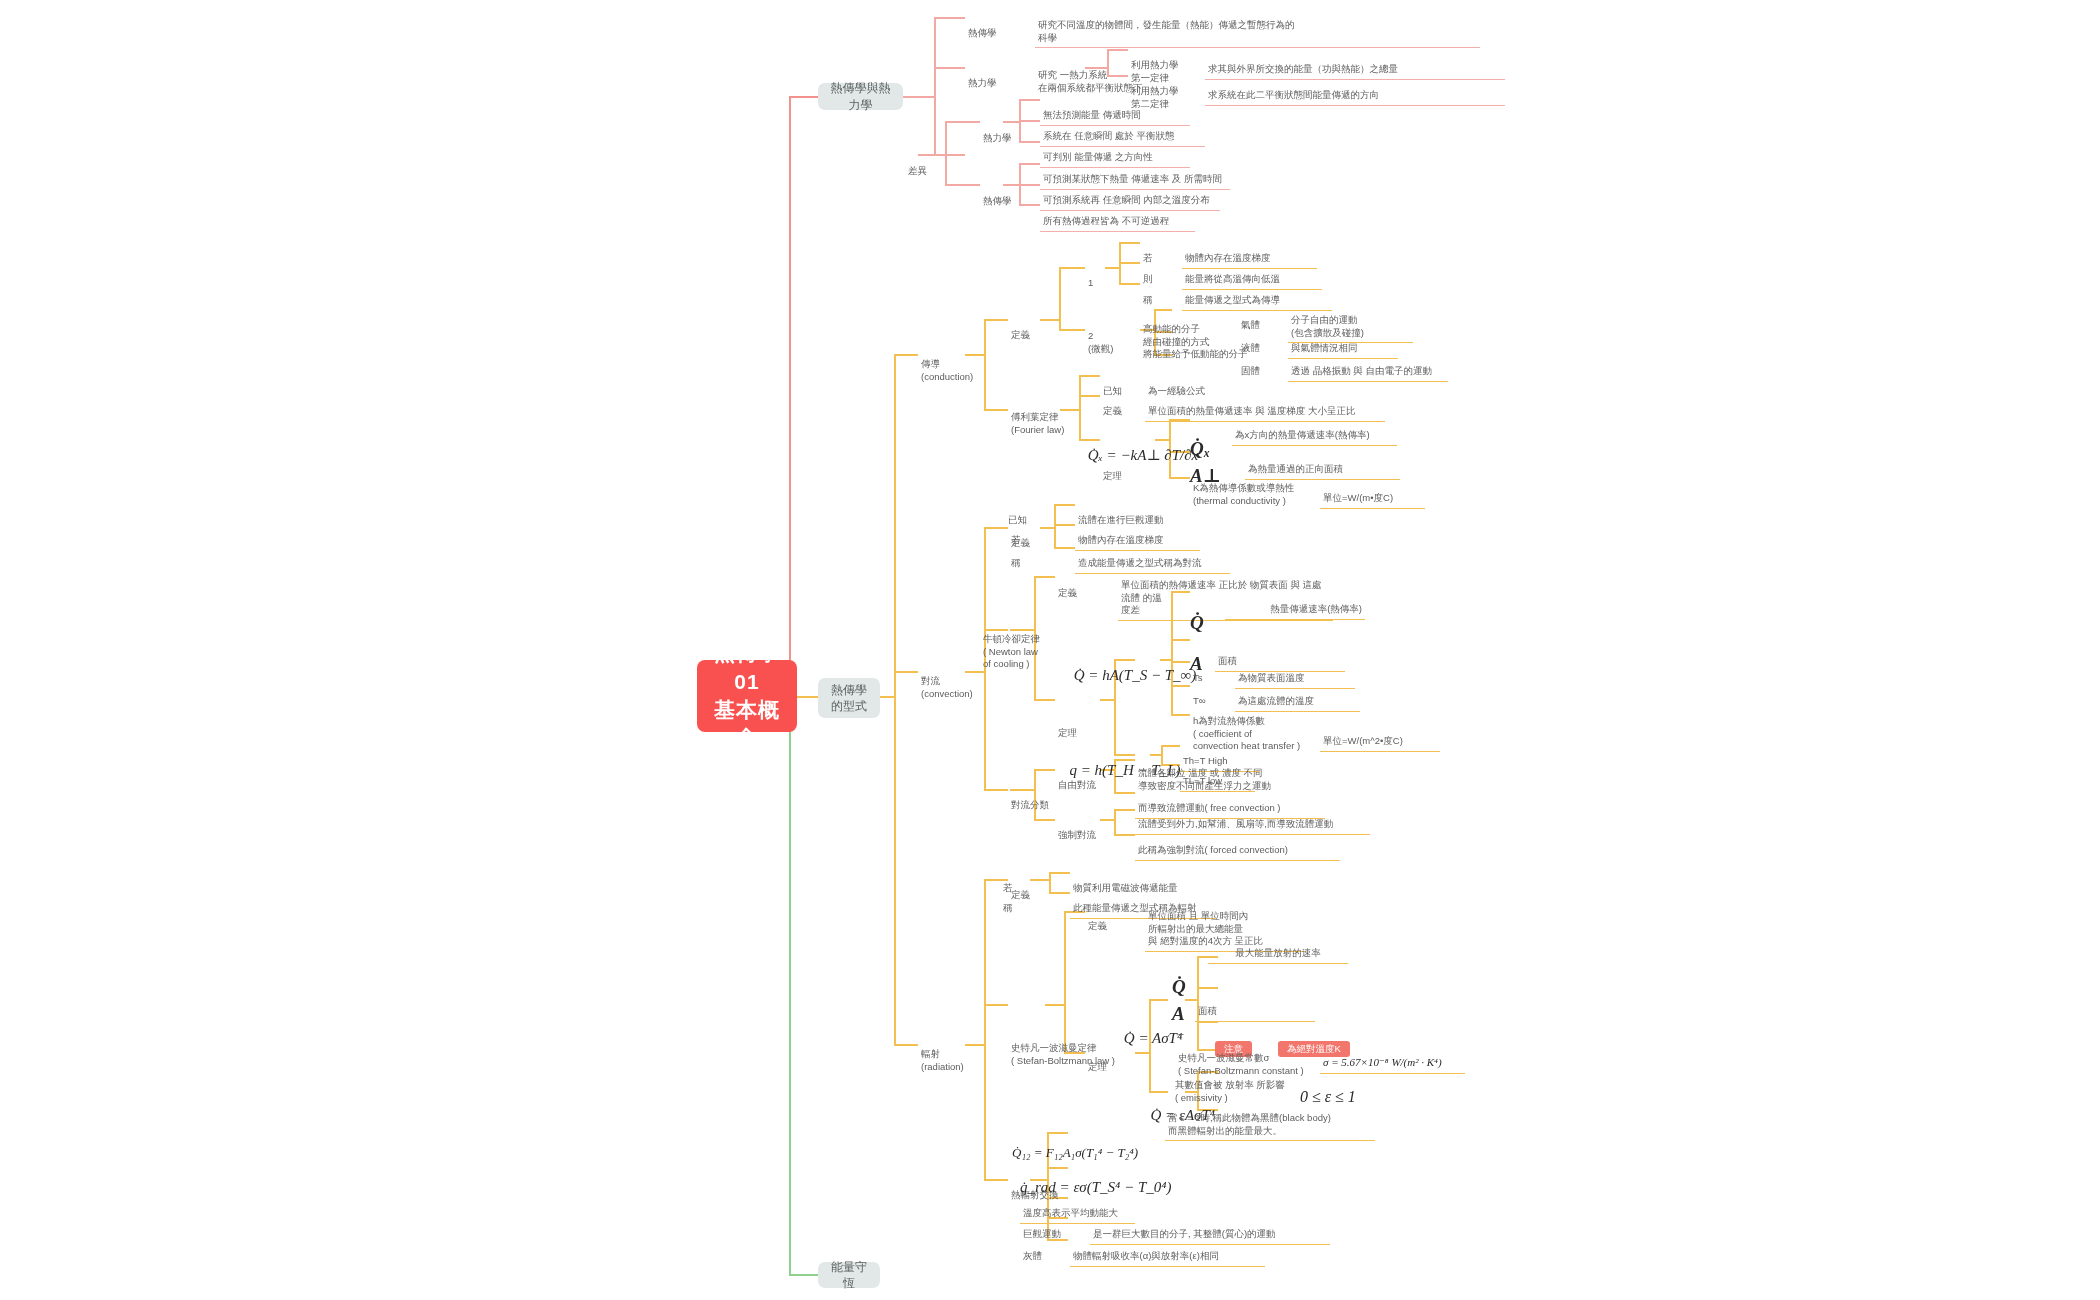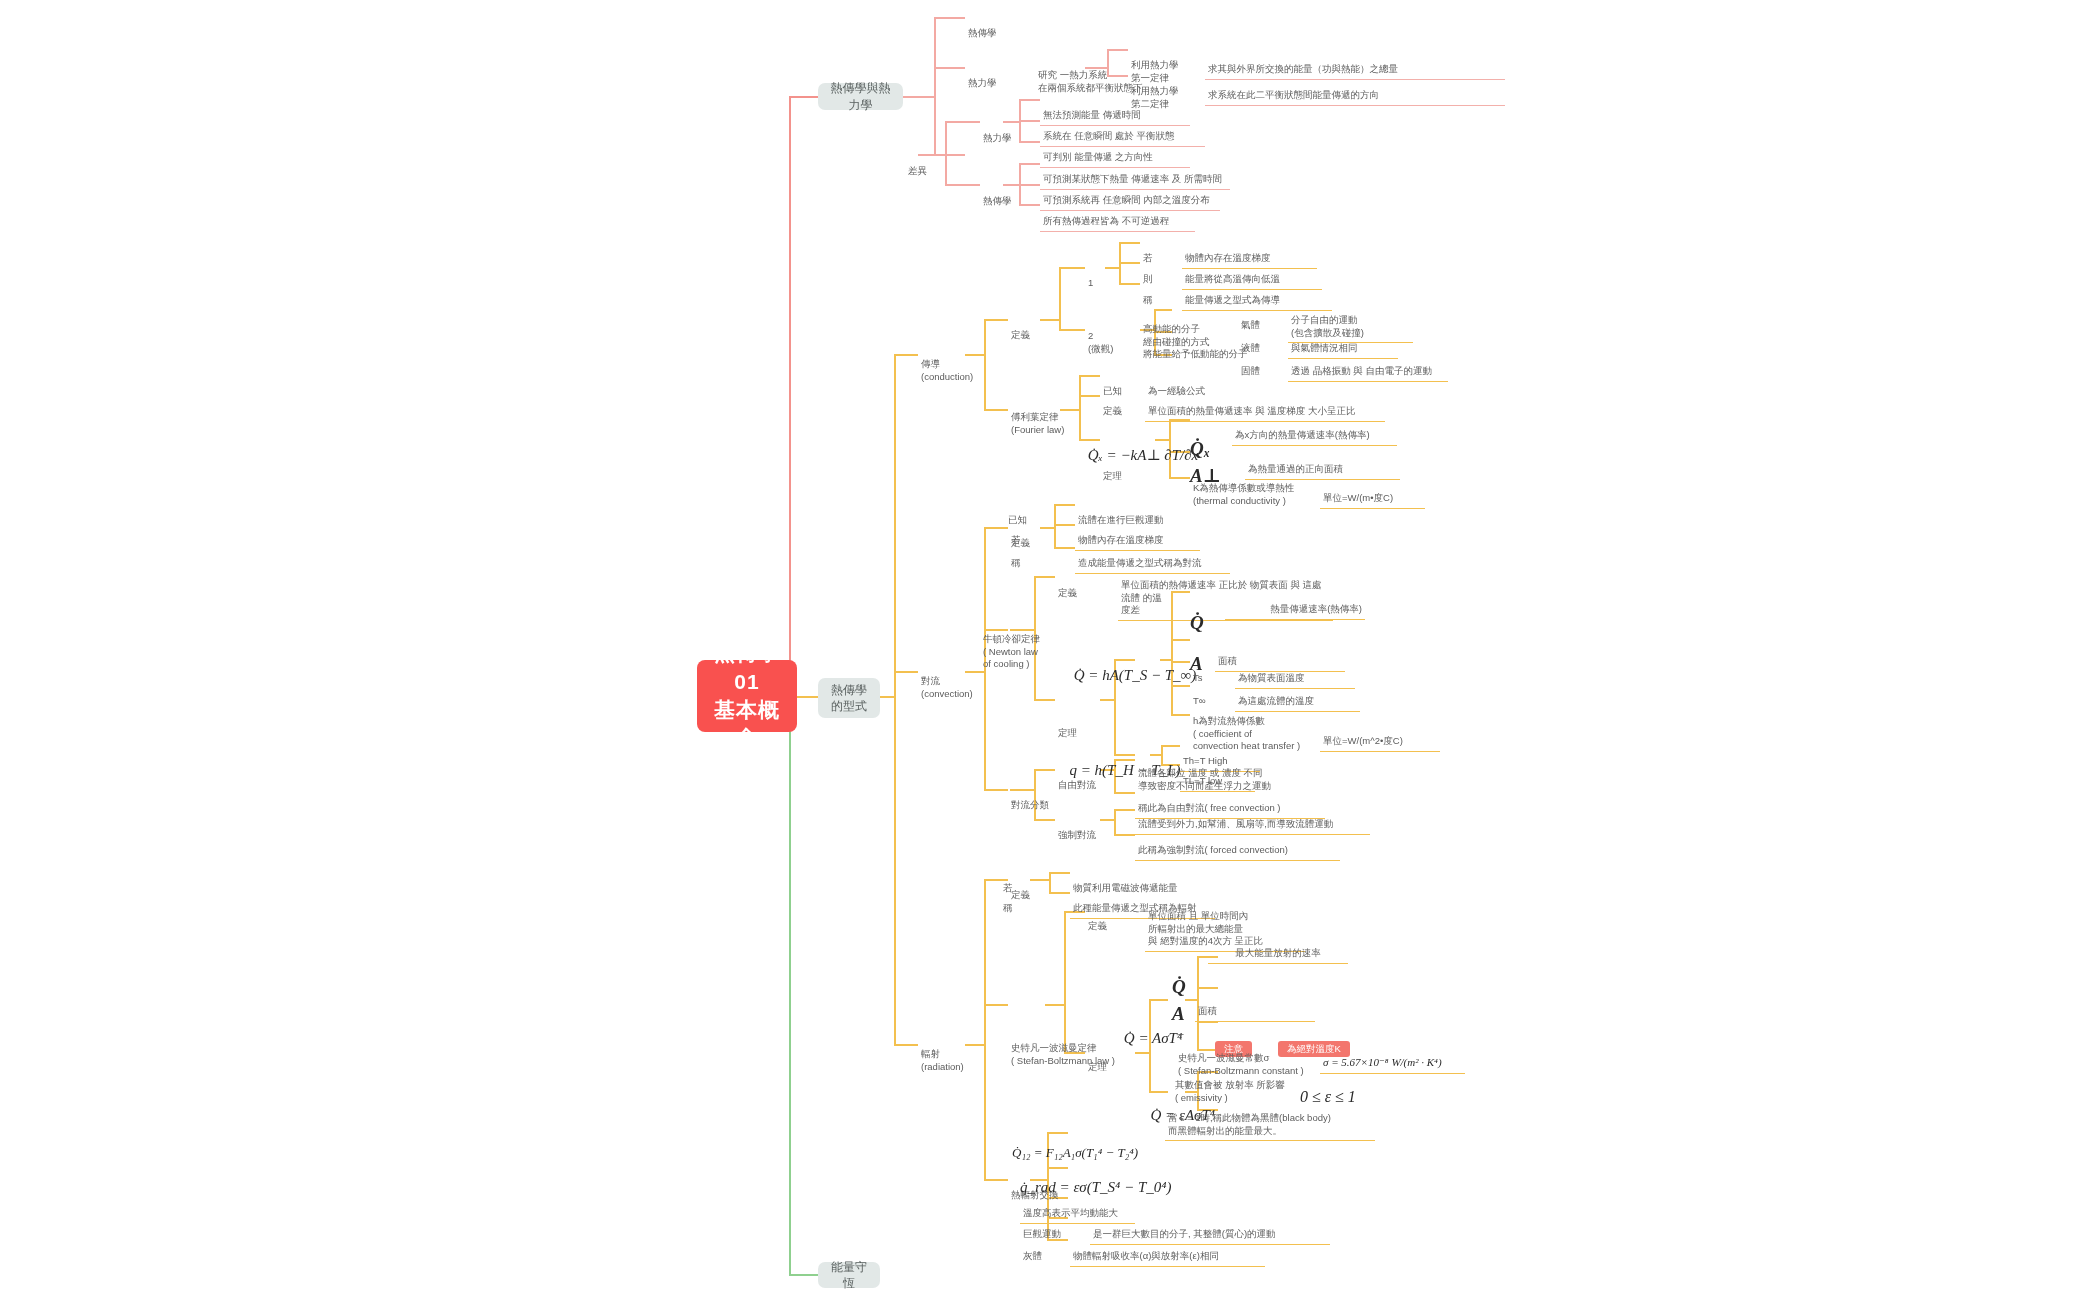--- a/index.html
+++ b/index.html
@@ -160,20 +160,24 @@
 的型式</span>
   </div>
 
   <div class="node lvl1" style="left:818px;top:1262px;width:62px;height:26px;">
     <span>能量守恆</span>
   </div>
 
   <div class="node plain" style="left:965px;top:12px;">
     <span>熱傳學</span>
   </div>
+  <div class="node u red" style="left:1035px;top:4px;width:445px;">
+    <span>研究不同溫度的物體間，發生能量（熱能）傳遞之暫態行為的
+科學</span>
+  </div>
 
   <div class="node plain" style="left:965px;top:62px;">
     <span>熱力學</span>
   </div>
   <div class="node u none" style="left:1035px;top:54px;width:190px;">
     <span>研究 一熱力系統
 在兩個系統都平衡狀態下</span>
   </div>
 
   <div class="node plain" style="left:1128px;top:44px;">
@@ -414,21 +418,21 @@
     <span>對流分類</span>
   </div>
   <div class="node plain" style="left:1055px;top:764px;">
     <span>自由對流</span>
   </div>
   <div class="node u none" style="left:1135px;top:752px;width:180px;">
     <span>流體各部位 溫度 或 濃度 不同
 導致密度不同而產生浮力之運動</span>
   </div>
   <div class="node u orange" style="left:1135px;top:787px;width:190px;">
-    <span>稱此為自由對流( free convection )</span>
+    <span>而導致流體運動( free convection )</span>
   </div>
   <div class="node plain" style="left:1055px;top:814px;">
     <span>強制對流</span>
   </div>
   <div class="node u orange" style="left:1135px;top:803px;width:235px;">
     <span>流體受到外力,如幫浦、風扇等,而導致流體運動</span>
   </div>
   <div class="node u orange" style="left:1135px;top:829px;width:205px;">
     <span>此稱為強制對流( forced convection)</span>
   </div>

